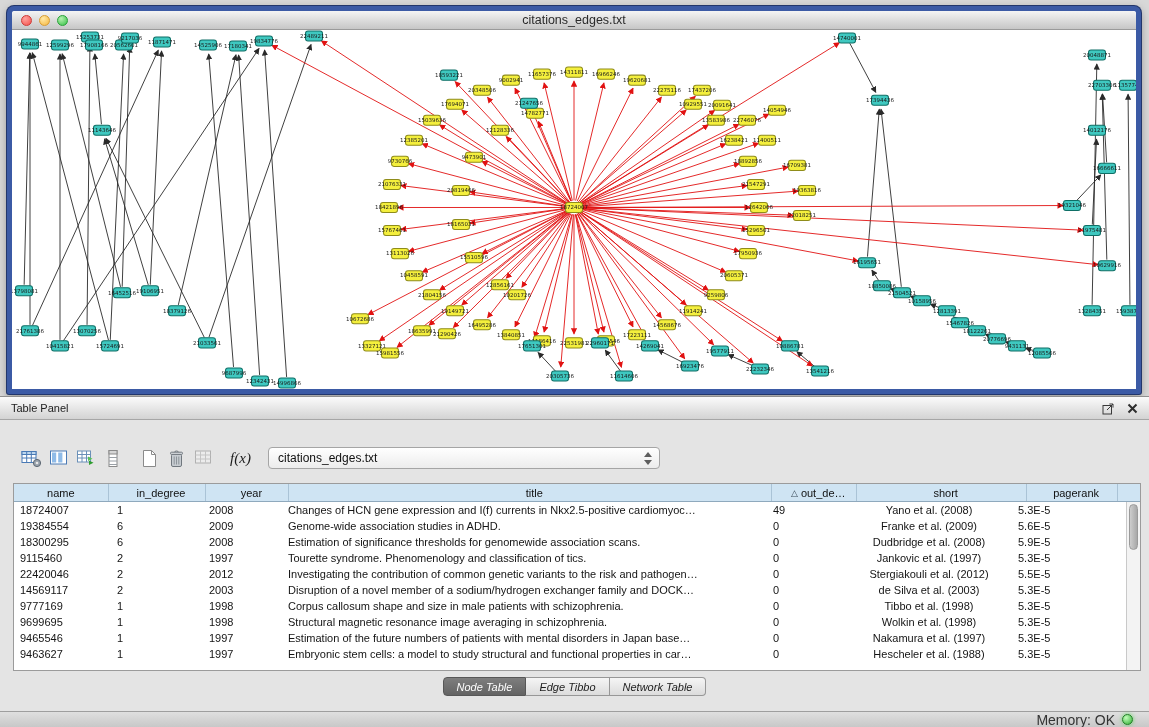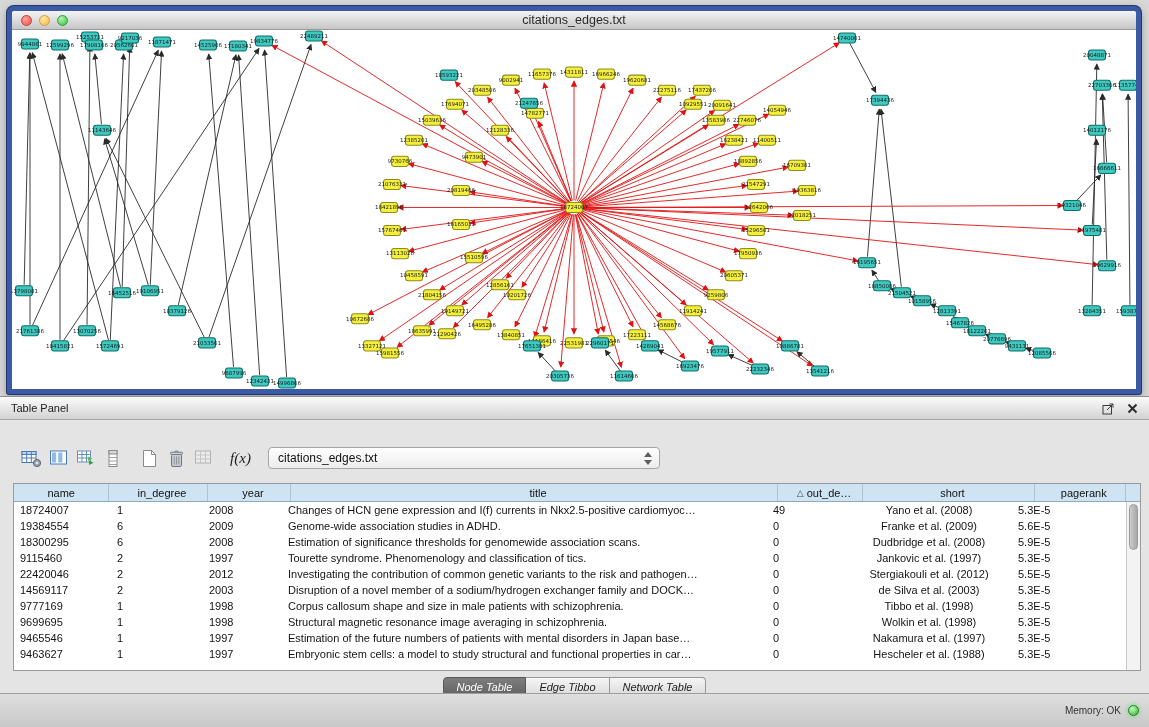--- a/index.html
+++ b/index.html
@@ -40,45 +40,45 @@
   .combo { margin-left:14px; width:392px; height:22px; border:1px solid #a5a5a5; border-radius:4px;
     background:linear-gradient(#ffffff,#ececec); display:flex; align-items:center;
     font-size:12px; color:#111; padding-left:9px; position:relative; }
   .combo-arrows { position:absolute; right:7px; top:4px; display:flex; flex-direction:column; }
   .arrow-up { width:0; height:0; border-left:4px solid transparent; border-right:4px solid transparent; border-bottom:5px solid #5e5e5e; margin-bottom:3px; }
   .arrow-down { width:0; height:0; border-left:4px solid transparent; border-right:4px solid transparent; border-top:5px solid #5e5e5e; }
 
   .table-wrap { position:absolute; top:62px; left:13px; right:8px; height:188px;
     background:#fff; border:1px solid #9b9b9b; overflow:hidden; }
   .thead { display:flex; height:18px; background:#cfe4f3; border-bottom:1px solid #8fa9bd;
-    font-size:11px; color:#111; padding-right:14px;gap:8px; }
+    font-size:11px; color:#111; padding-right:22px;gap:8px; }
   .th { display:flex; align-items:center; justify-content:center; border-right:1px solid #aac3d6; height:100%; }
   .sort-tri { font-size:9px; margin-right:3px; color:#3a4a58; }
   .tr { display:flex; height:16px; line-height:16px; font-size:11px; color:#141414; }
   .td { padding-left:6px; white-space:nowrap; overflow:hidden; }
   .c0 { width:97px; } .c1 { width:92px; } .c2 { width:77px; } .c3 { width:487px; }
   .c4 { width:79px; } .c5 { width:166px; } .c6 { width:85px; }
   .td.c3 { padding-left:8px; }
   .td.c5 { text-align:center; padding-left:0; }
   .vscroll { position:absolute; top:18px; right:0; bottom:0; width:14px;
     background:#f3f3f3; border-left:1px solid #c9c9c9; }
   .vthumb { position:absolute; top:2px; left:2px; width:9px; height:46px; border-radius:5px;
     background:linear-gradient(90deg,#cdcdcd,#a8a8a8); border:1px solid #9a9a9a; }
 
   .tabs { position:absolute; left:0; right:0; top:256px; display:flex; justify-content:center; }
   .tab { height:19px; line-height:18px; padding:0 13px; font-size:11px;
     background:linear-gradient(#f5f5f5,#dcdcdc); border:1px solid #979797; border-left:none; color:#1d1d1d; cursor:pointer;font-style:italic; }
   .tab:first-child { border-left:1px solid #979797; border-radius:4px 0 0 4px; }
   .tab:last-child { border-radius:0 4px 4px 0; }
   .tab.selected { background:linear-gradient(#7e7e7e,#636363); color:#fff; border-color:#575757; }
 
-  .status-bar { position:absolute; left:0; right:0; bottom:0; height:34px;
+  .status-bar { position:absolute; left:0; right:0; bottom:0; height:16px;
     background:linear-gradient(#dfdfdf,#c8c8c8); border-top:1px solid #9e9e9e;
-    display:flex; align-items:center; justify-content:flex-end; padding-right:10px;
-    font-size:10px; color:#333; }
+    display:flex; align-items:center; justify-content:flex-end; padding-right:16px;
+    font-size:14px; color:#333; }
   .mem-dot { width:11px; height:11px; border-radius:50%; margin-left:7px;
     background:radial-gradient(circle at 35% 30%,#c2ffba,#2fae33);
     border:1px solid #1d7f22; box-shadow:0 0 4px #63d663; }
 </style>
 </head>
 <body>
 
 <div class="graph-window">
   <div class="title-bar">
     <div class="traffic">

